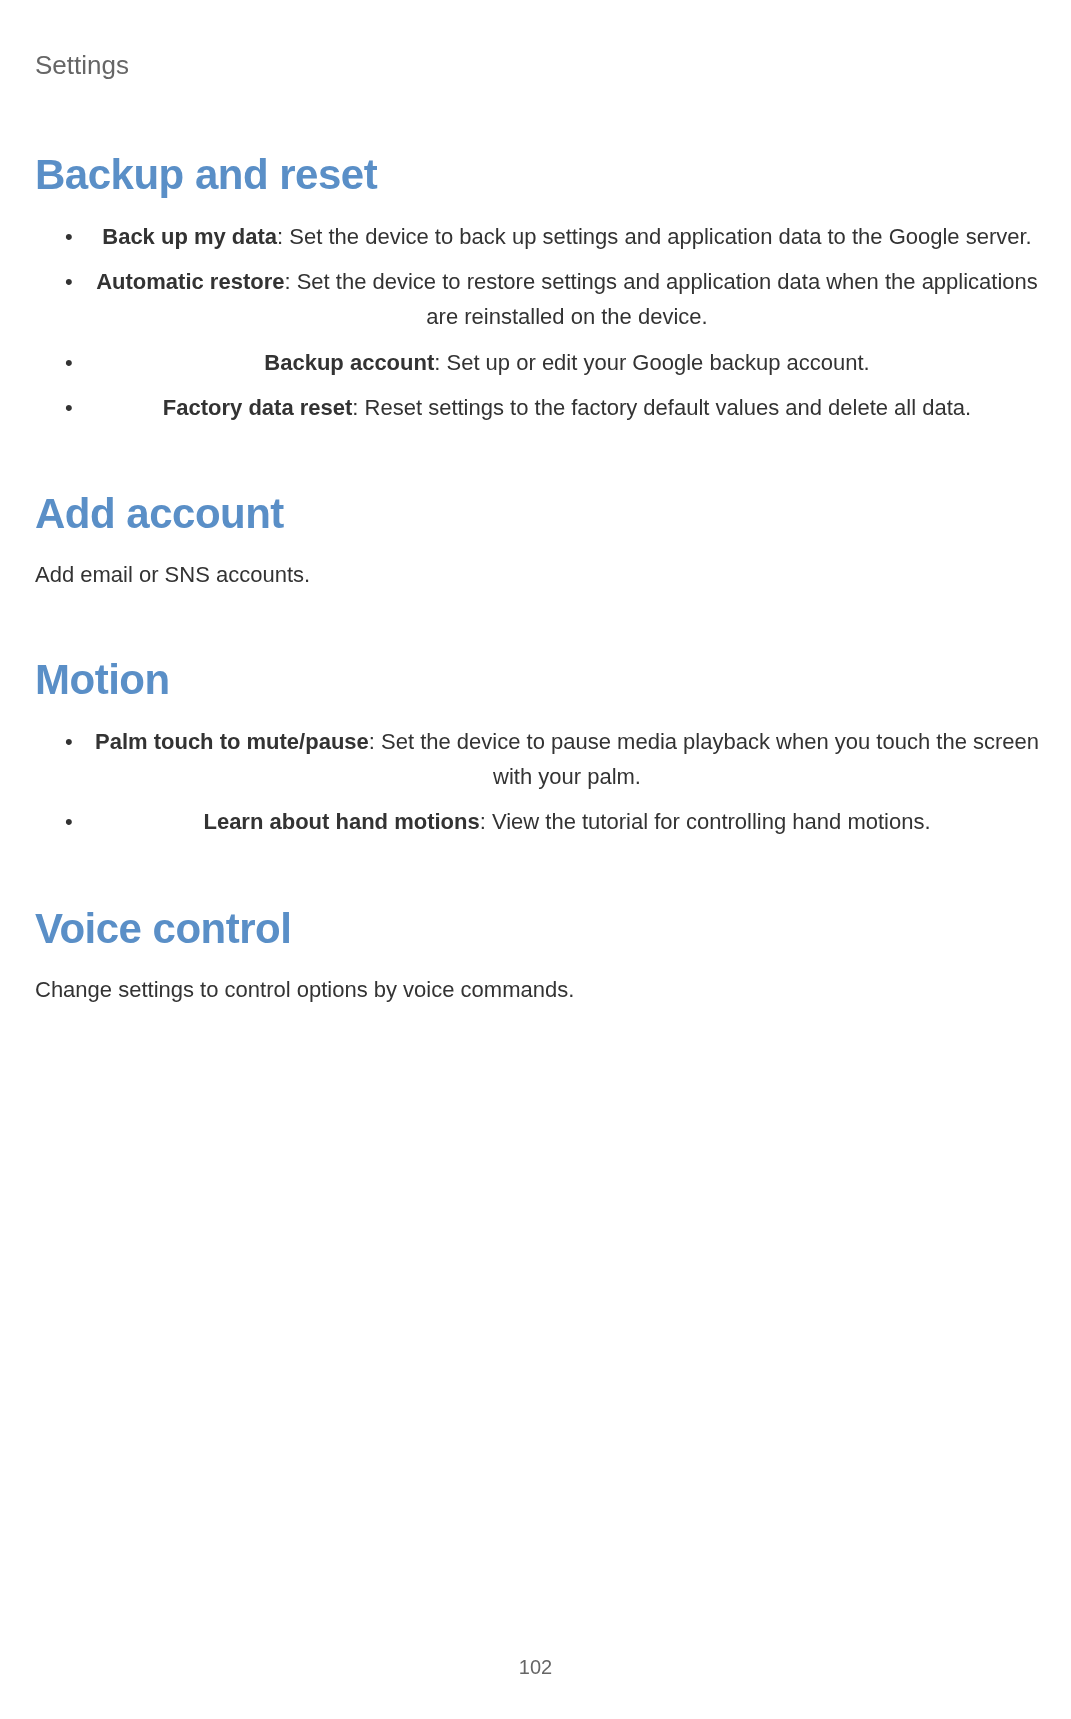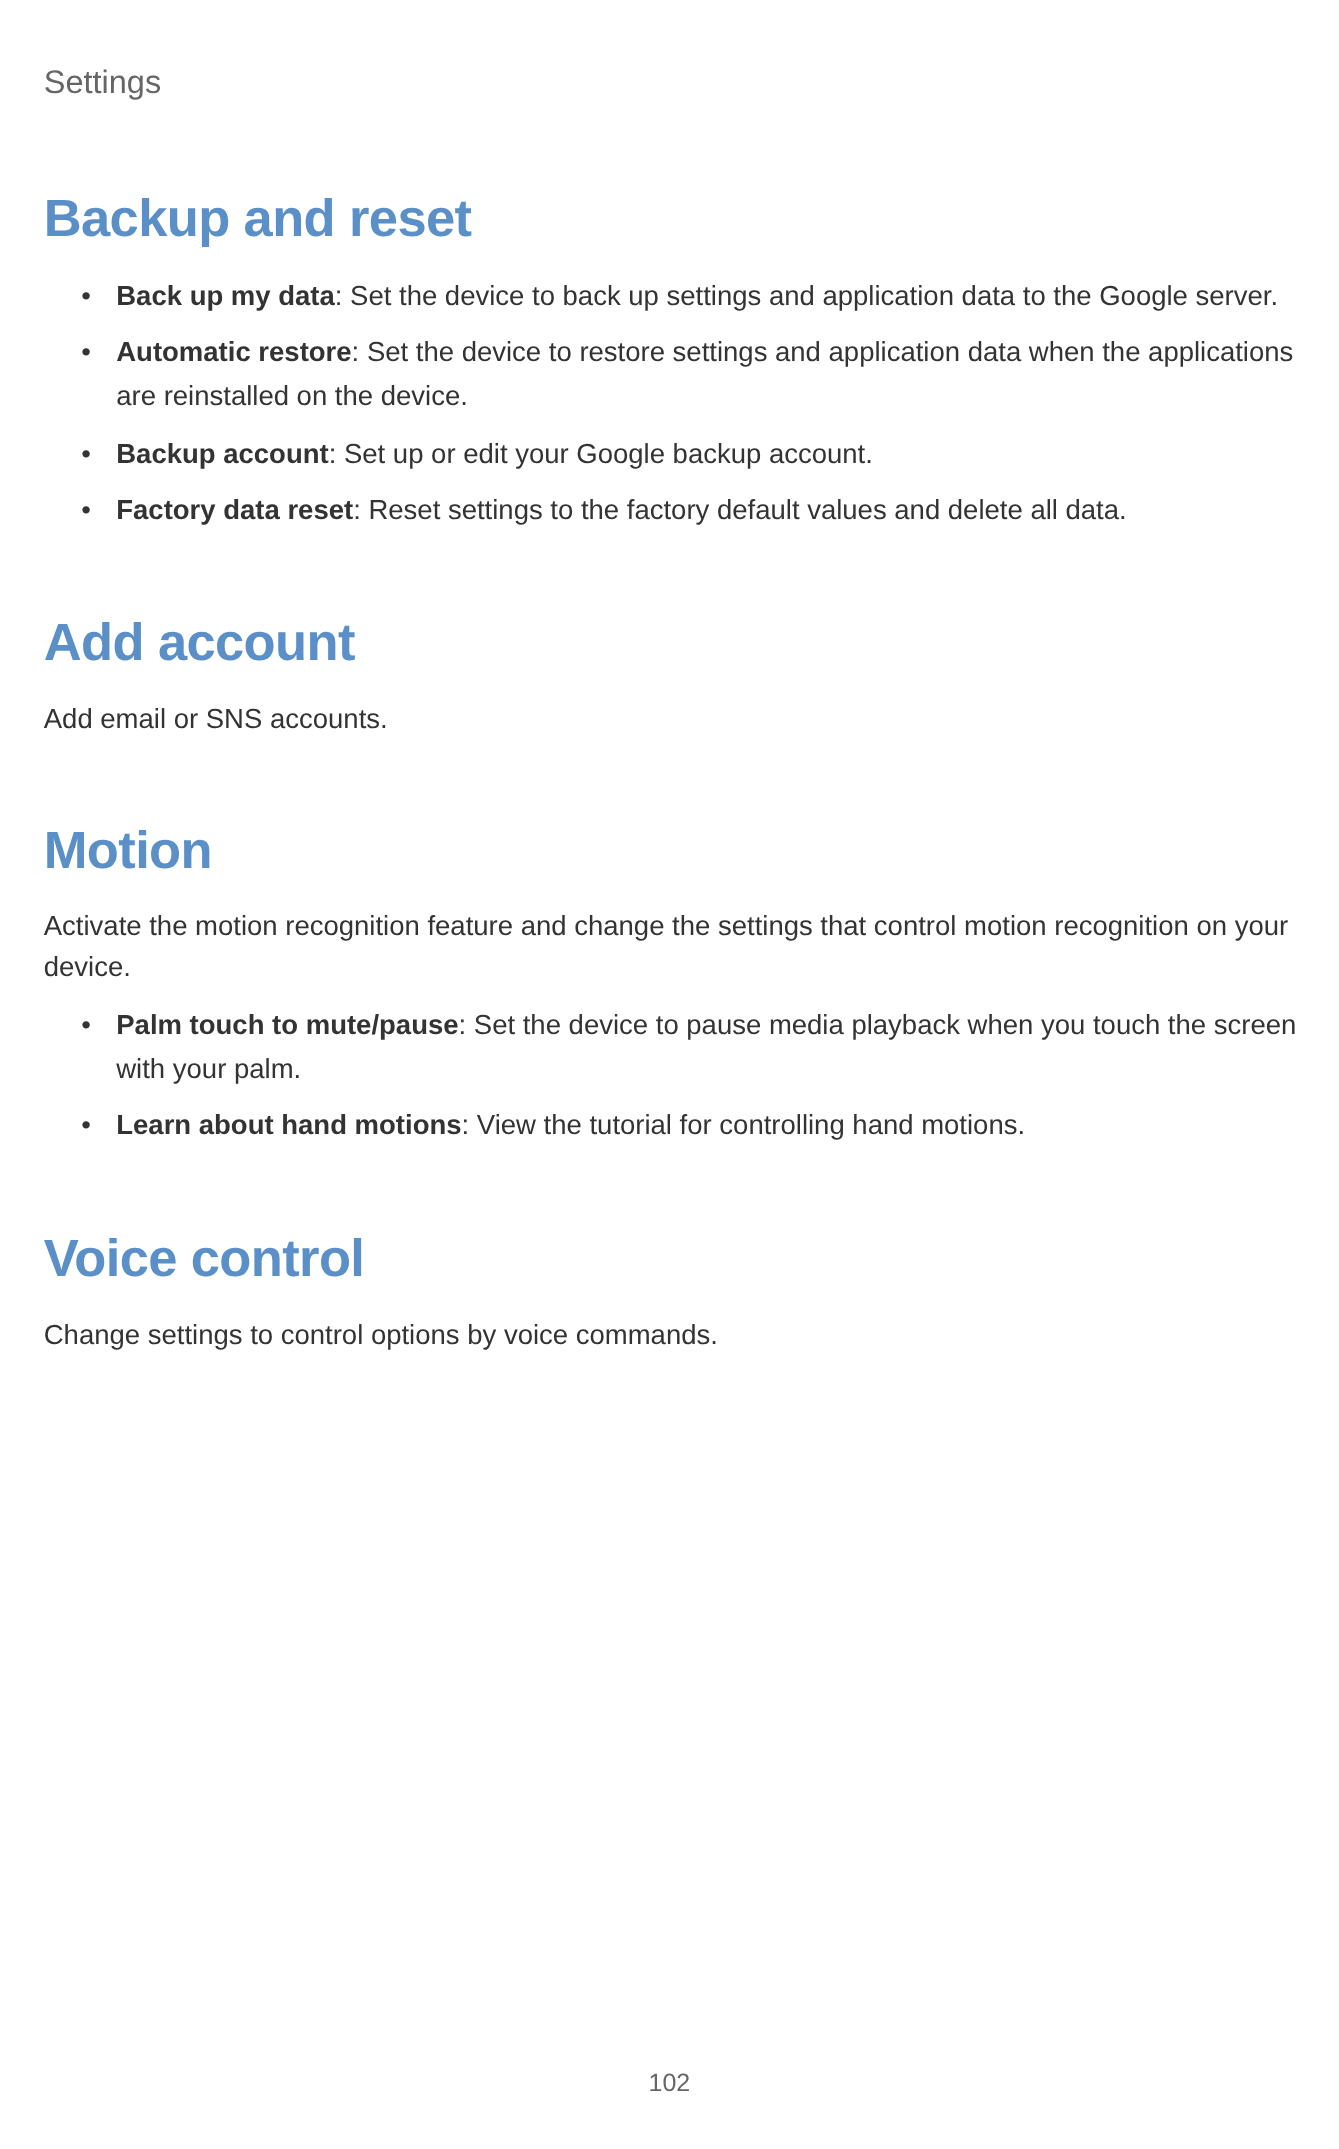--- a/index.html
+++ b/index.html
@@ -32,20 +32,21 @@
     .section-intro {
       font-size: 22px;
       color: #333;
       margin-bottom: 12px;
       line-height: 1.5;
     }
     .bullet-list {
       list-style: none;
       padding-left: 30px;
       margin-bottom: 60px;
+      text-align: center;
     }
     .bullet-item {
       position: relative;
       font-size: 22px;
       color: #333;
       line-height: 1.6;
       margin-bottom: 10px;
       padding-left: 28px;
     }
     .bullet-item::before {
@@ -89,21 +90,20 @@
   </ul>
 </div>
 
 <div class="section">
   <h1 class="section-heading">Add account</h1>
   <p class="section-intro">Add email or SNS accounts.</p>
 </div>
 
 <div class="section">
   <h1 class="section-heading">Motion</h1>
-  <p class="section-intro">Activate the motion recognition feature and change the settings that control motion recognition on your device.</p>
   <ul class="bullet-list">
     <li class="bullet-item"><span class="bullet-term">Palm touch to mute/pause</span><span>: Set the device to pause media playback when you touch the screen with your palm.</span></li>
     <li class="bullet-item"><span class="bullet-term">Learn about hand motions</span><span>: View the tutorial for controlling hand motions.</span></li>
   </ul>
 </div>
 
 <div class="section">
   <h1 class="section-heading">Voice control</h1>
   <p class="section-intro">Change settings to control options by voice commands.</p>
 </div>

